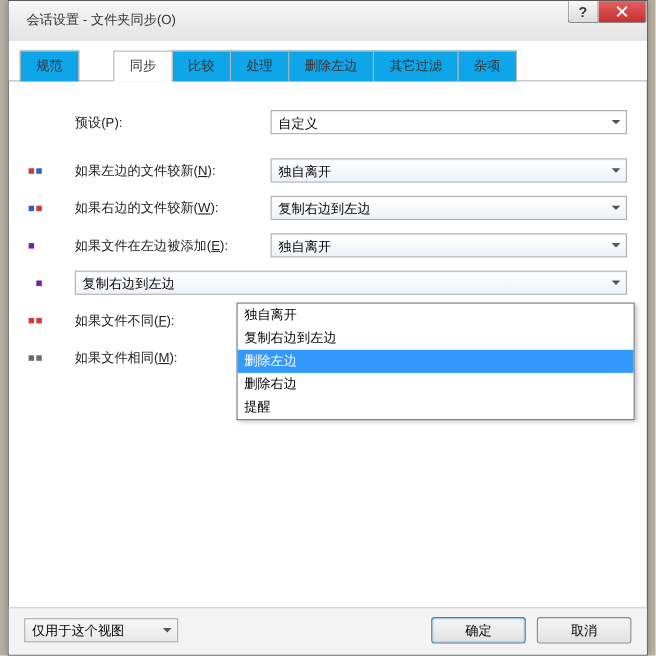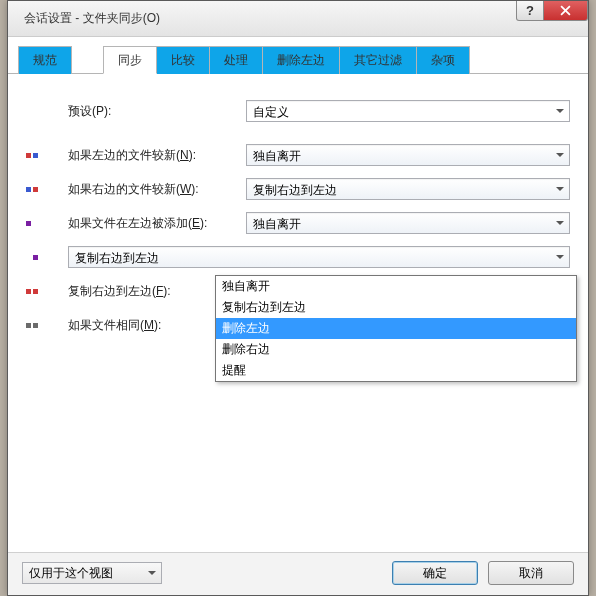--- a/index.html
+++ b/index.html
@@ -128,21 +128,21 @@
         <span>复制右边到左边</span>
         <span class="arrow"></span>
       </div>
     </div>
 
     <div class="row">
       <div class="ind">
         <span style="background:#d03a3a"></span>
         <span style="background:#d03a3a"></span>
       </div>
-      <label><span>复制右边到左边(</span><u>F</u><span>):</span></label>
+      <label><span>如果文件不同(</span><u>F</u><span>):</span></label>
       <div class="select open">
         <span>删除左边</span>
         <span class="arrow"></span>
       </div>
     </div>
 
     <div class="row">
       <div class="ind">
         <span style="background:#6b6b6b"></span>
         <span style="background:#6b6b6b"></span>

